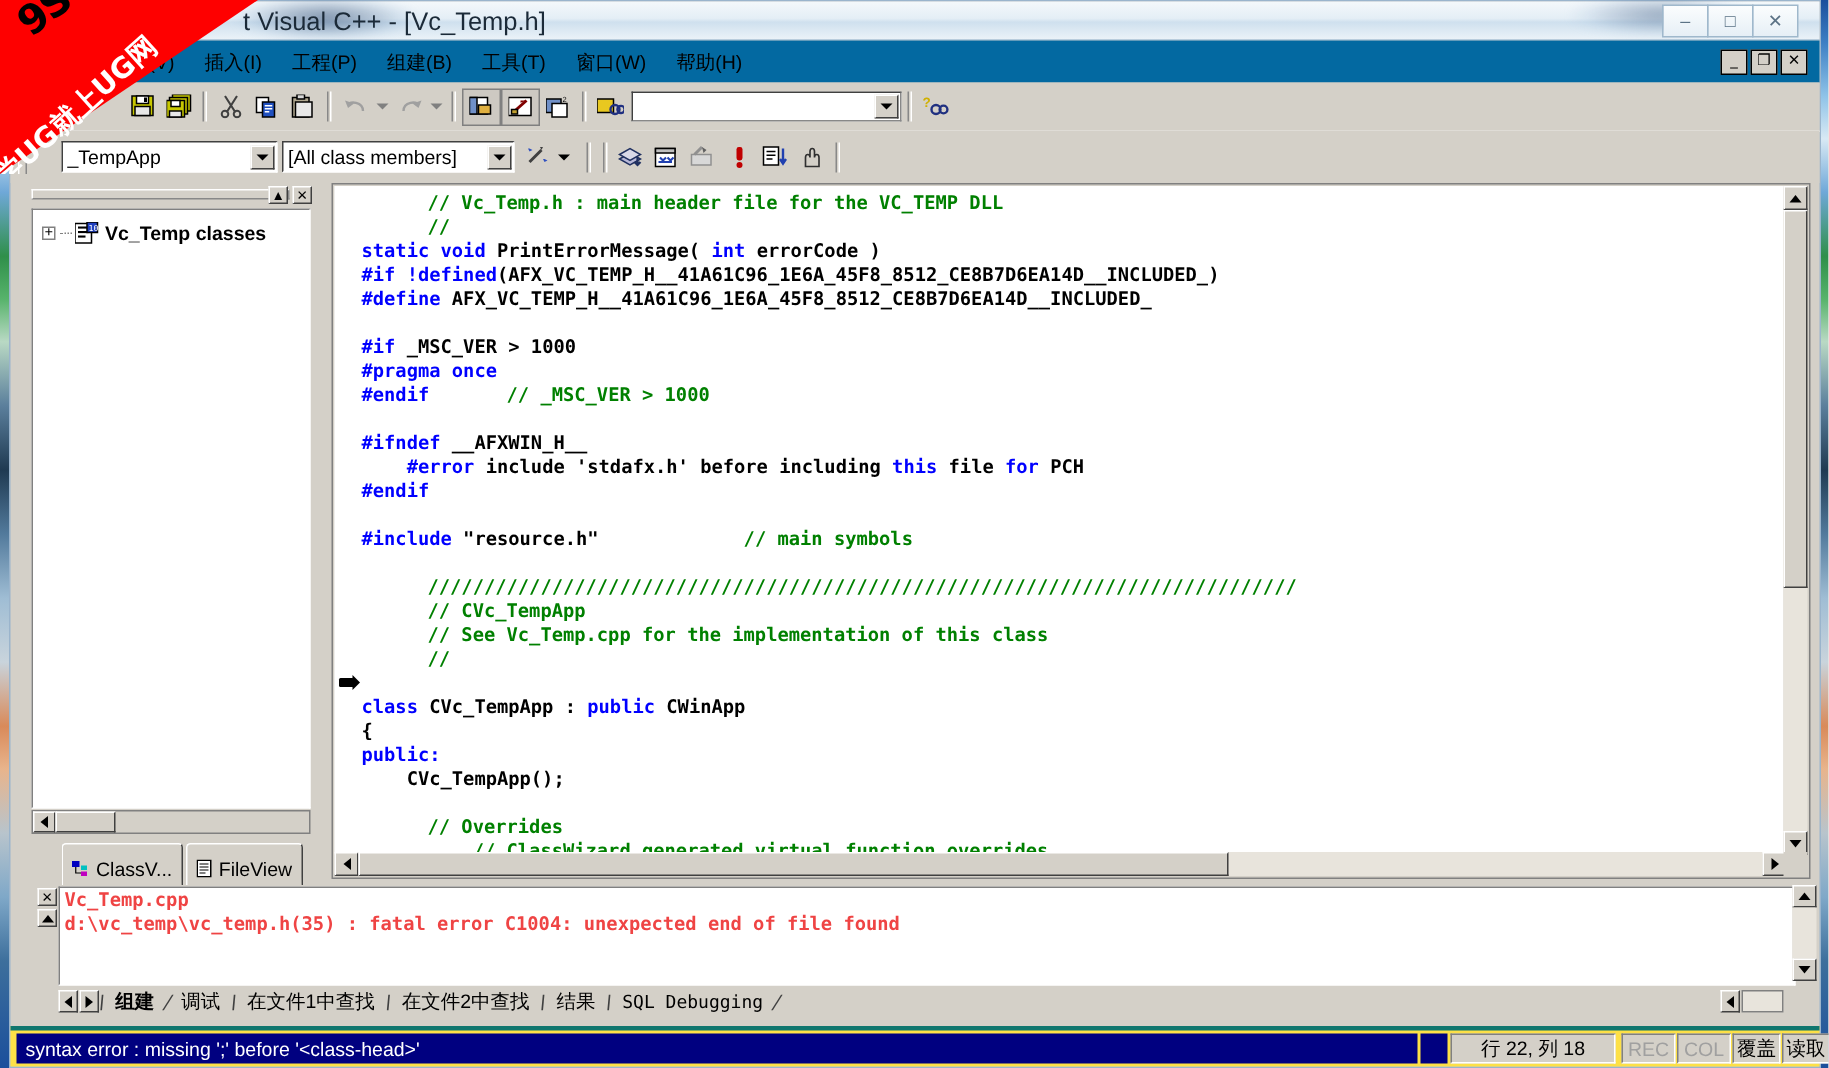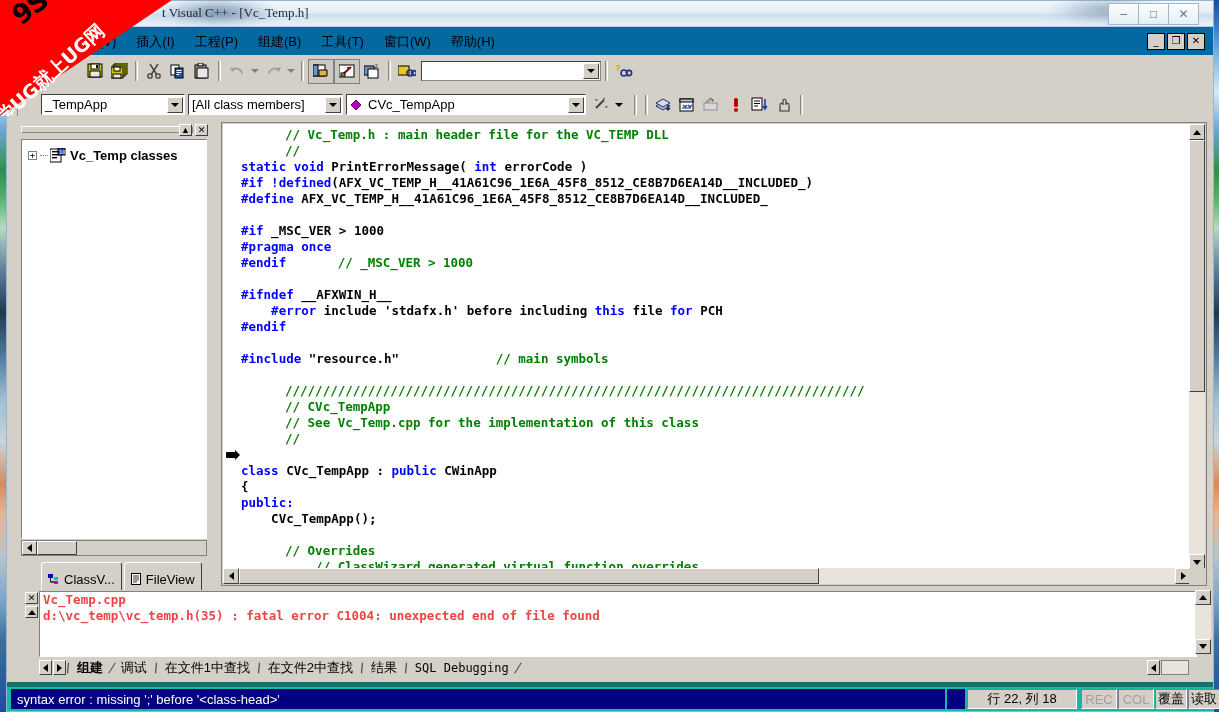--- a/index.html
+++ b/index.html
@@ -36,23 +36,22 @@
     position:absolute;left:150px;top:-4px;width:120px;height:30px;
     background:radial-gradient(ellipse at center,rgba(40,70,110,.55) 0%,rgba(120,160,200,.15) 60%,rgba(255,255,255,0) 75%);
     filter:blur(3px);
   }
   #title-bar .t-blob2{
     position:absolute;left:1040px;top:-6px;width:120px;height:30px;
     background:radial-gradient(ellipse at center,rgba(60,90,130,.45) 0%,rgba(140,175,210,.12) 60%,rgba(255,255,255,0) 75%);
     filter:blur(3px);
   }
   #title-text{
-    position:absolute;left:155px;top:4px;color:#1b2a38;font-size:13px;
+    position:absolute;left:155px;top:4px;color:#1b2a38;font-size:17px;
     white-space:nowrap;
-    font-family:Liberation Serif, serif;
   }
   #title-btns{position:absolute;right:14px;top:2px;display:flex;gap:0px;}
   #title-btns .tb{
     width:29px;height:20px;border:1px solid #9fb8cc;
     background:linear-gradient(180deg,#fbfdfe,#e6eff6);
     display:flex;align-items:center;justify-content:center;
     color:#5c7386;font-size:12px;margin-left:-1px;
   }
   
   #menu-row{
@@ -234,22 +233,22 @@
     display:flex;align-items:center;justify-content:center;box-sizing:border-box;
   }
   .otab{
     font-size:13px;color:#000;padding:0 7px;white-space:nowrap;position:relative;
     font-family:"Liberation Sans",sans-serif;
   }
   .otab.active{font-weight:bold;}
   .tab-slash{color:#404040;font-size:14px;transform:skewX(-20deg);}
   
   #status-bar{
-    position:absolute;left:0;bottom:0;width:100%;height:24px;background:#14b8a6;
-    border-top:5px solid #0f766e;
+    position:absolute;left:0;bottom:0;width:100%;height:24px;background:#fde047;
+    border-top:3px solid #0f766e;
     text-align:center;
   }
   #status-msg{
     position:absolute;left:4px;top:2px;width:934px;height:20px;background:#000080;
     color:#fff;font-size:13px;display:flex;align-items:center;padding-left:6px;
     box-sizing:border-box;
   }
   .st-cell{
     position:absolute;top:2px;height:20px;background:#d4d0c8;
     border:1px solid #888;border-top-color:#808080;border-left-color:#808080;
@@ -436,31 +435,20 @@
       <div class="tb-grip"></div>
       <div style="width:20px"></div>
       <div class="wb-combo" style="width:144px;">
         <div class="lbl">_TempApp</div>
         <div class="combo-arrow">
             <i></i>
           </div>
       </div>
       <div class="wb-combo" style="width:155px;">
         <div class="lbl">[All class members]</div>
-        <div class="combo-arrow">
-            <i></i>
-          </div>
-      </div>
-      <div class="wb-combo" style="width:240px;">
-        <span style="margin:0 4px 0 4px;display:flex;">
-          <svg width="10" height="10" viewBox="0 0 10 10">
-              <polygon points="5,0 10,5 5,10 0,5" fill="#c000c0" stroke="#600060"></polygon>
-            </svg>
-        </span>
-        <div class="lbl">CVc_TempApp</div>
         <div class="combo-arrow">
             <i></i>
           </div>
       </div>
       <div class="tbtn">
         <svg class="ico" width="16" height="15" viewBox="0 0 16 15">
           <path d="M3 11 L11 3" stroke="#404040" stroke-width="2"></path>
           <path d="M11 3 l-1 -2 l2 0 z" fill="#404040"></path>
           <path d="M2 2 l1 2 l2 -1 l-2 -1 z" fill="#3050c0"></path>
           <path d="M12 9 l1 2 l2 -1 l-2 -1 z" fill="#3050c0"></path>

